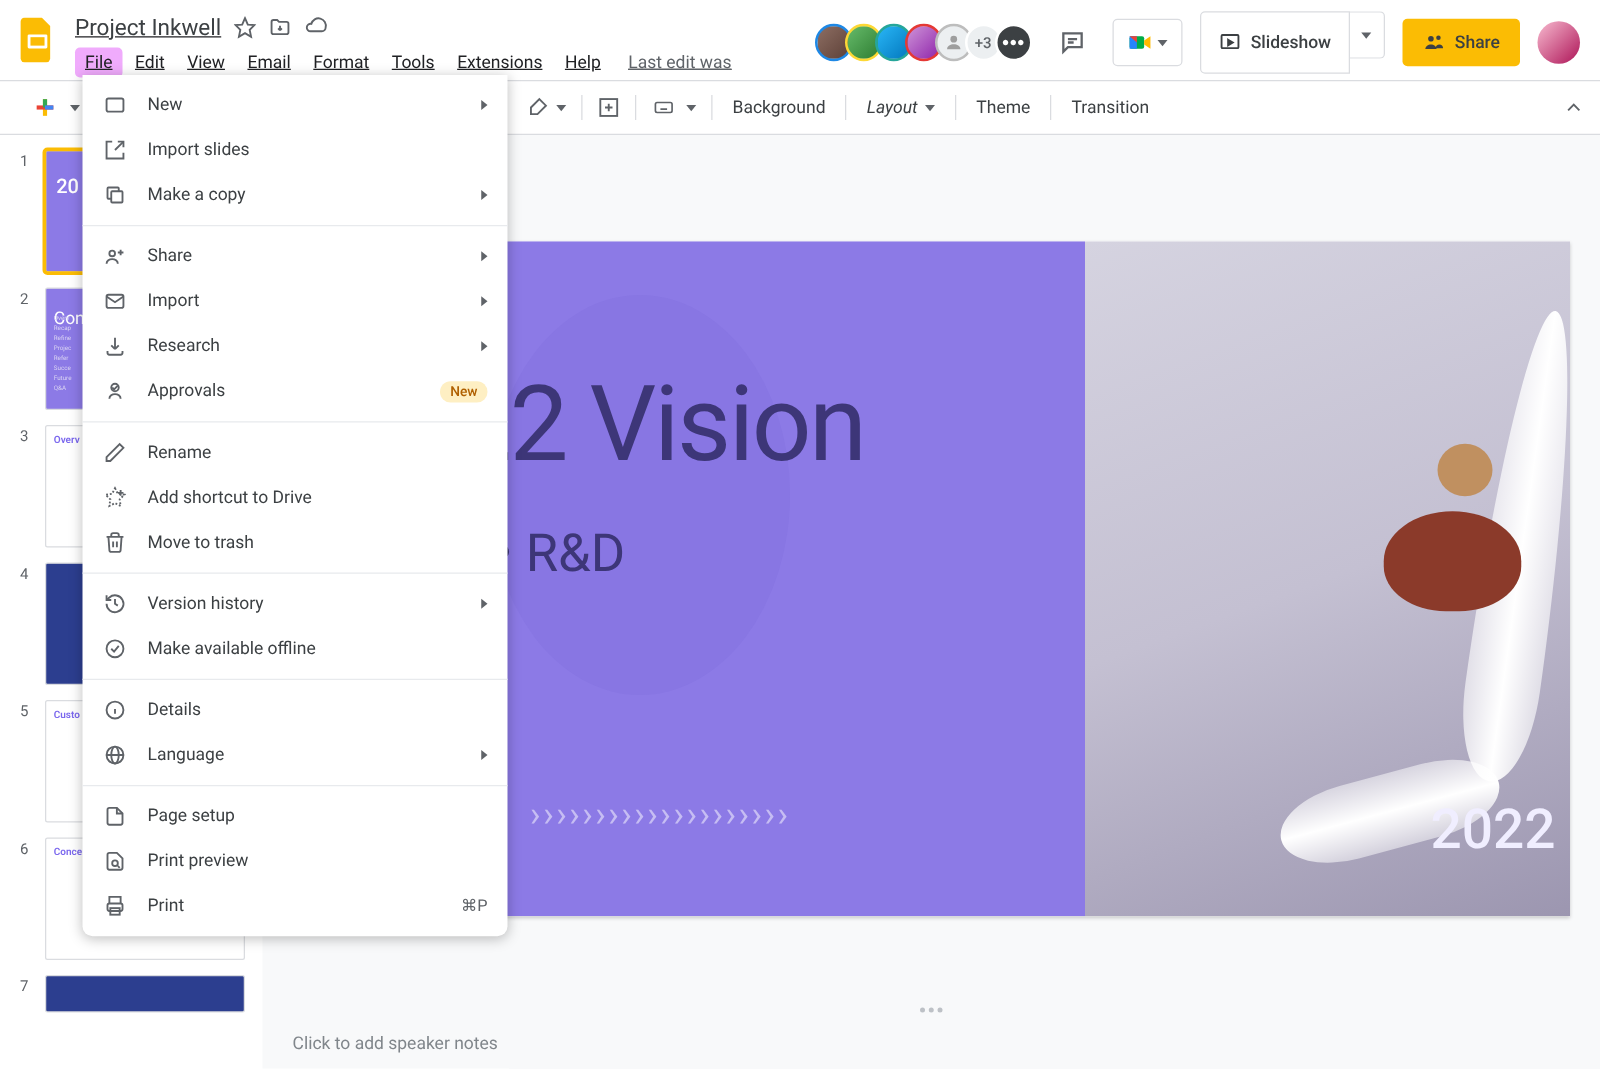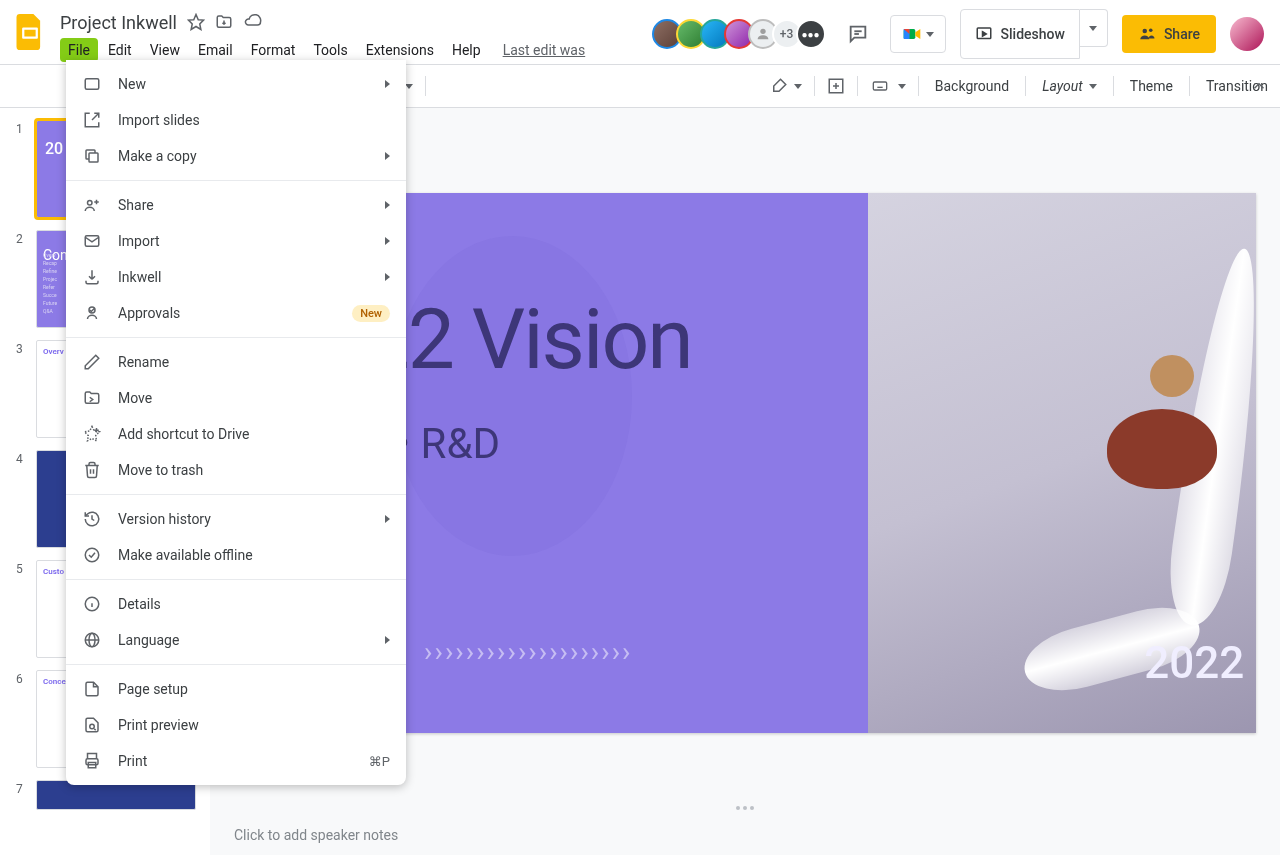--- a/index.html
+++ b/index.html
@@ -2,27 +2,27 @@
 <html><head>
 <meta charset="utf-8">
 <style>
 * { box-sizing: border-box; margin: 0; padding: 0; }
 body { font-family: "Google Sans", Roboto, Arial, sans-serif; font-size: 14px; color: #202124; background: #fff; overflow: hidden; width: 1280px; height: 855px; position: relative; }
 
 
 .titlebar { height: 64px; display: flex; align-items: flex-start; padding: 8px 16px 0 10px; }
 .app-logo { width: 40px; height: 40px; display:flex; align-items:center; justify-content:center; margin-right:10px; margin-top:4px;}
 .app-logo svg{width:28px;height:36px;}
-.title-col { flex: 1; display: flex; flex-direction: column;}
+.title-col { flex: 1; display: flex; flex-direction: column; text-decoration: underline;}
 .title-row { display: flex; align-items: center; gap: 10px; height: 28px;}
 .doc-title { font-size: 18px; color: #3c4043; }
 .title-icon { color: #5f6368; display:flex; }
 .menubar { display: flex; gap: 2px; margin-top:2px;}
 .menubar .mb-item { padding: 4px 8px; border-radius: 4px; cursor:pointer; color:#202124;}
-.menubar .mb-item.active { background: #84cc16; }
+.menubar .mb-item.active { background: #f0abfc; }
 .last-edit { margin-left: 12px; text-decoration: underline; color:#5f6368; padding:4px 0; align-self:center;}
 .title-right { display:flex; align-items:center; gap:14px; height:40px; margin-top:6px;}
 .presence { display:flex; align-items:center;}
 .avatar { width:30px; height:30px; border-radius:50%; border:2px solid; margin-left:-6px; background:#ccc; display:flex; align-items:center; justify-content:center; font-size:11px; color:#5f6368; font-weight:500;}
 .avatar.a1{border-color:#1e88e5; background:linear-gradient(135deg,#8d6e63,#5d4037);}
 .avatar.a2{border-color:#fdd835; background:linear-gradient(135deg,#66bb6a,#2e7d32);}
 .avatar.a3{border-color:#26a69a; background:linear-gradient(135deg,#29b6f6,#0277bd);}
 .avatar.a4{border-color:#e53935; background:linear-gradient(135deg,#ce93d8,#8e24aa);}
 .avatar.anon{border-color:#bdbdbd; background:#eceff1;}
 .avatar.more{border-color:#fff; background:#eceff1; font-size:12px;}
@@ -30,21 +30,21 @@
 .avatar.msg span{color:#fff;font-size:10px;}
 .ico-btn{width:36px;height:36px;display:flex;align-items:center;justify-content:center;color:#5f6368;border-radius:50%;}
 .meet-btn{width:56px;height:38px;border:1px solid #dadce0;border-radius:4px;display:flex;align-items:center;justify-content:center;gap:4px;}
 .slideshow-group{display:flex;}
 .slideshow-btn{height:50px;border:1px solid #dadce0;border-radius:4px 0 0 4px;display:flex;align-items:center;gap:8px;padding:0 14px;font-size:14px;color:#3c4043;font-weight:500;}
 .slideshow-drop{height:38px;width:28px;border:1px solid #dadce0;border-left:none;border-radius:0 4px 4px 0;display:flex;align-items:center;justify-content:center;color:#5f6368;}
 .share-btn{height:38px;background:#fbbc04;border-radius:4px;display:flex;align-items:center;gap:8px;padding:0 16px;font-weight:500;color:#3c4043;}
 .user-avatar{width:34px;height:34px;border-radius:50%;background:linear-gradient(135deg,#f8bbd0,#ad1457);}
 
 
-.toolbar{height:44px;border-top:1px solid #dadce0;border-bottom:1px solid #dadce0;display:flex;align-items:center;padding:0 2px;gap:2px;position:relative;justify-content:flex-end;}
+.toolbar{height:44px;border-top:1px solid #dadce0;border-bottom:1px solid #dadce0;display:flex;align-items:center;padding:0 20px;gap:2px;position:relative;}
 .tb-btn{height:28px;min-width:28px;padding:0 6px;display:flex;align-items:center;justify-content:center;color:#5f6368;border-radius:2px;gap:4px;}
 .tb-sep{width:1px;height:20px;background:#dadce0;margin:0 4px;}
 .tb-text{color:#3c4043;font-size:14px;padding:0 10px;}
 .tb-collapse{position:absolute;right:12px;color:#5f6368;}
 
 
 .workspace{display:flex;height:calc(855px - 64px - 44px);}
 .filmstrip{width:210px;padding:12px 10px 0 16px;display:flex;flex-direction:column;gap:12px;overflow:hidden;}
 .thumb-row{display:flex;gap:8px;align-items:flex-start;}
 .thumb-num{width:12px;font-size:12px;color:#5f6368;padding-top:2px;}
@@ -396,21 +396,21 @@
       <span>Import</span>
       <span class="dd-sub tri"></span>
     </div>
   <div class="dd-item">
       <span class="dd-icon">
         <svg width="18" height="18" viewBox="0 0 24 24" fill="none" stroke="#5f6368" stroke-width="2">
           <path d="M12 3v12m0 0l-4-4m4 4l4-4"></path>
           <path d="M4 17v2a2 2 0 0 0 2 2h12a2 2 0 0 0 2-2v-2"></path>
         </svg>
       </span>
-      <span>Inkwell</span>
+      <span>Research</span>
       <span class="dd-sub tri"></span>
     </div>
   <div class="dd-item">
       <span class="dd-icon">
         <svg width="18" height="18" viewBox="0 0 24 24" fill="none" stroke="#5f6368" stroke-width="2">
           <circle cx="12" cy="8" r="4"></circle>
           <path d="M6 20c0-3 3-5 6-5s6 2 6 5"></path>
           <polyline points="9 8 11 10 15 6"></polyline>
         </svg>
       </span>
@@ -418,29 +418,20 @@
       <span class="dd-badge">New</span>
     </div>
   <div class="dd-sep"></div>
   <div class="dd-item">
       <span class="dd-icon">
         <svg width="18" height="18" viewBox="0 0 24 24" fill="none" stroke="#5f6368" stroke-width="2">
           <path d="M17 3l4 4L7 21H3v-4z"></path>
         </svg>
       </span>
       <span>Rename</span>
-    </div>
-  <div class="dd-item">
-      <span class="dd-icon">
-        <svg width="18" height="18" viewBox="0 0 24 24" fill="none" stroke="#5f6368" stroke-width="2">
-          <path d="M3 6a2 2 0 0 1 2-2h4l2 2h8a2 2 0 0 1 2 2v9a2 2 0 0 1-2 2H5a2 2 0 0 1-2-2z"></path>
-          <polyline points="9 11 13 14 9 17"></polyline>
-        </svg>
-      </span>
-      <span>Move</span>
     </div>
   <div class="dd-item">
       <span class="dd-icon">
         <svg width="18" height="18" viewBox="0 0 24 24" fill="none" stroke="#5f6368" stroke-width="2">
           <path d="M12 2l3 6 7 1-5 5 1 7-6-3-6 3 1-7-5-5 7-1z" stroke-dasharray="2 2"></path>
           <line x1="18" y1="4" x2="18" y2="10"></line>
           <line x1="15" y1="7" x2="21" y2="7"></line>
         </svg>
       </span>
       <span>Add shortcut to Drive</span>

